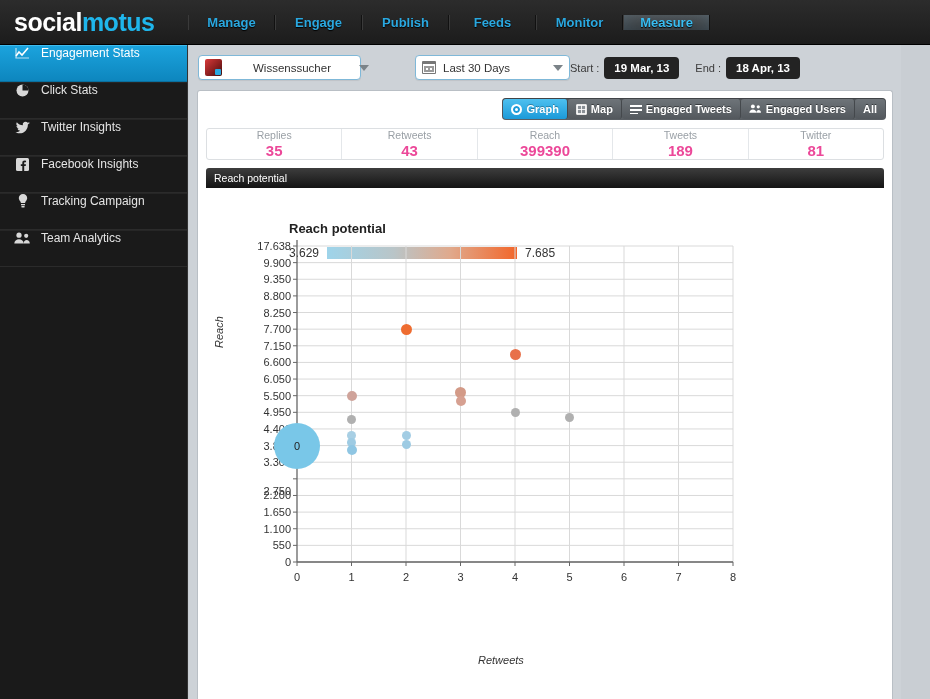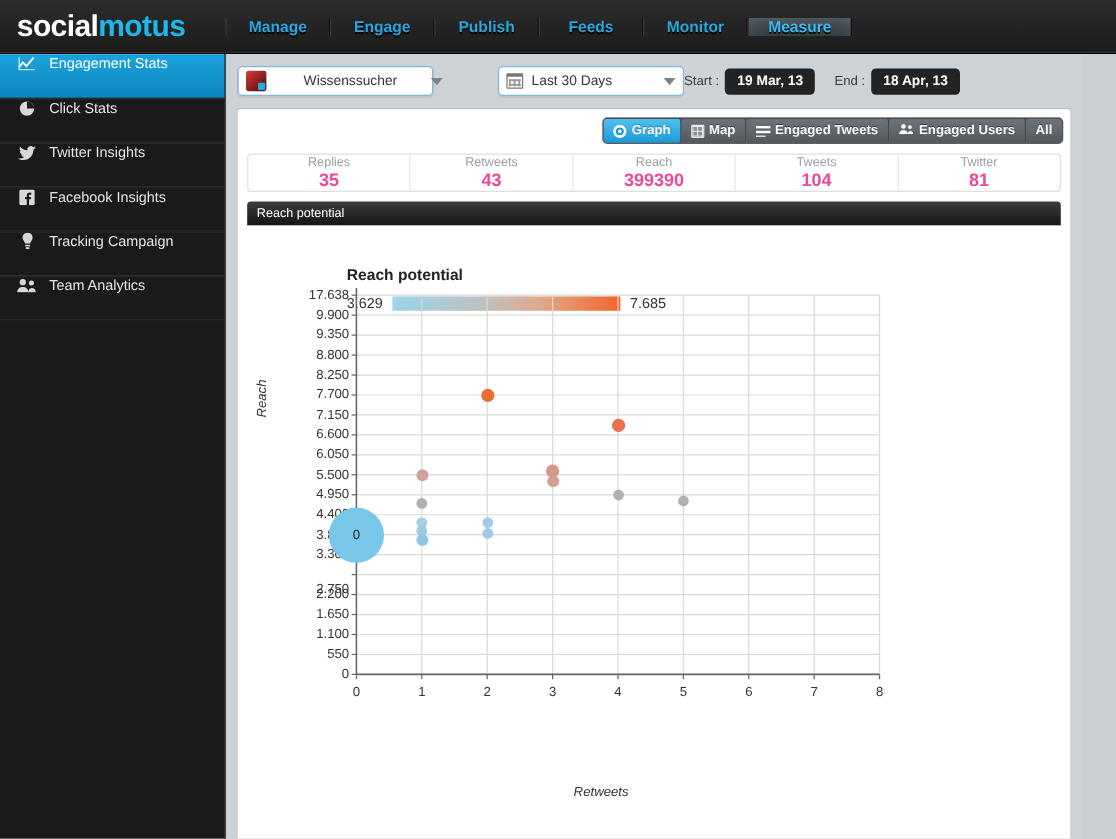--- a/index.html
+++ b/index.html
@@ -366,21 +366,21 @@
         <div class="stat">
           <span class="t">Retweets</span>
           <span class="v">43</span>
         </div>
         <div class="stat">
           <span class="t">Reach</span>
           <span class="v">399390</span>
         </div>
         <div class="stat">
           <span class="t">Tweets</span>
-          <span class="v">104</span>
+          <span class="v">189</span>
         </div>
         <div class="stat">
           <span class="t">Twitter</span>
           <span class="v">81</span>
         </div>
       </div>
 
       <div class="chart-head">
         <span>Reach potential</span>
       </div>

